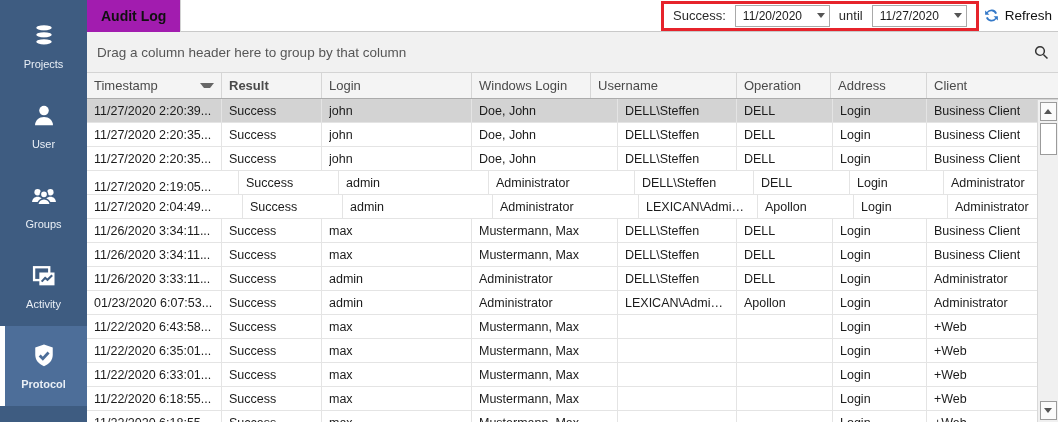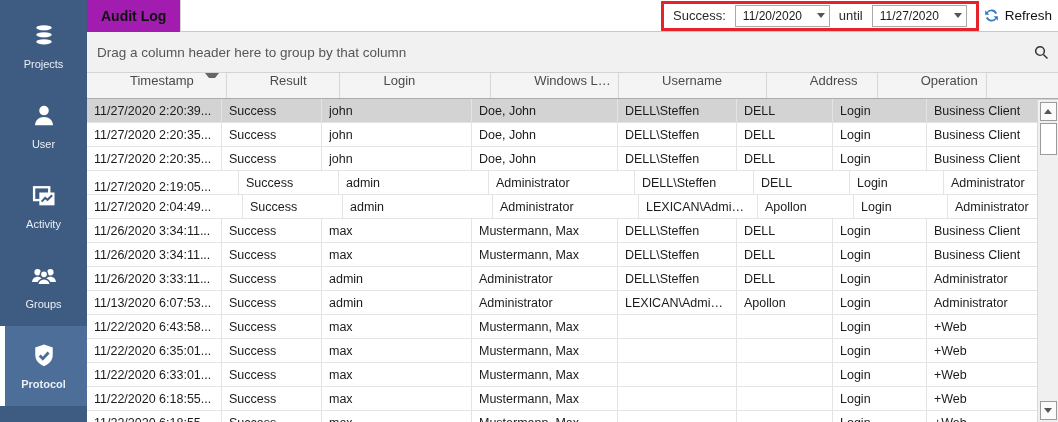--- a/index.html
+++ b/index.html
@@ -49,22 +49,22 @@
 
   .groupbar { height:41px; min-height:41px; background:#f1f1f1; border-bottom:1px solid #d4d4d4;
               display:flex; align-items:center; padding-left:10px; }
   .groupbar .hint { font-size:13.5px; color:#565656; }
   .groupbar .search { margin-left:auto; margin-right:8px; display:flex; cursor:pointer; }
 
   
   .grid-wrap { position:relative; flex:1; overflow:hidden; }
   .header-row { display:flex; height:26px; background:#f4f4f4;
                 border-bottom:1px solid #ababab; padding-right:21px; }
-  .hcell { display:flex; align-items:flex-start; padding:0 7px; border-right:1px solid #d6d6d6;
-           font-size:13px; color:#4a4a4a; cursor:pointer; overflow:hidden; white-space:nowrap;margin-left:36px; }
+  .hcell { display:flex; align-items:center; padding:0 7px; border-right:1px solid #d6d6d6;
+           font-size:13px; color:#4a4a4a; cursor:pointer; overflow:hidden; white-space:nowrap; }
   .hcell span { overflow:hidden; text-overflow:ellipsis; }
   .hcell.flex { flex:1; border-right:none; }
   .sort-arrow { margin-left:auto; padding-left:6px; border-left:4px solid transparent;
                 border-right:4px solid transparent; border-top:5px solid #666; flex:0 0 auto; }
   .trow { display:flex; height:24px; background:#fff; border-bottom:1px solid #e4e4e4;
           cursor:pointer; padding-right:21px; }
   .trow.selected { background:var(--selected-row,#d3d3d3); }
   .tcell { display:flex; align-items:center; padding:0 7px; border-right:1px solid #e4e4e4;
            font-size:12.5px; color:#1b1b1b; overflow:hidden; white-space:nowrap; }
   .tcell span { overflow:hidden; text-overflow:ellipsis; }
@@ -103,39 +103,39 @@
     <div class="side-item">
       <svg width="28" height="28" viewBox="0 0 24 24">
         <g fill="#fff">
           <circle cx="12" cy="7.3" r="4.1"></circle>
           <path d="M4.3 20c0-4.2 3.5-7.1 7.7-7.1s7.7 2.9 7.7 7.1z"></path>
         </g>
       </svg>
       <span class="label">User</span>
     </div>
     <div class="side-item">
-      <svg width="28" height="28" viewBox="0 0 24 24">
-        <rect x="3.5" y="4.5" width="13" height="11" fill="none" stroke="#fff" stroke-width="2"></rect>
-        <rect x="8" y="9" width="13" height="11" fill="#fff"></rect>
-        <polyline points="10,16.8 13,13.6 15,15.2 19,11.4" fill="none" class="cut-stroke" stroke-width="1.8"></polyline>
-      </svg>
-      <span class="label">Activity</span>
-    </div>
-    <div class="side-item">
       <svg width="30" height="28" viewBox="0 0 24 24">
         <g fill="#fff">
           <circle cx="6.5" cy="8.8" r="2.7"></circle>
           <circle cx="17.5" cy="8.8" r="2.7"></circle>
           <path d="M1.8 17.2c0-2.7 2.1-4.6 4.7-4.6s4.7 1.9 4.7 4.6z"></path>
           <path d="M12.8 17.2c0-2.7 2.1-4.6 4.7-4.6s4.7 1.9 4.7 4.6z"></path>
           <circle cx="12" cy="10.6" r="3.1" class="cut-stroke" stroke-width="1.3"></circle>
           <path d="M6.6 19.6c0-3 2.4-5.2 5.4-5.2s5.4 2.2 5.4 5.2z" class="cut-stroke" stroke-width="1.3"></path>
         </g>
       </svg>
       <span class="label">Groups</span>
+    </div>
+    <div class="side-item">
+      <svg width="28" height="28" viewBox="0 0 24 24">
+        <rect x="3.5" y="4.5" width="13" height="11" fill="none" stroke="#fff" stroke-width="2"></rect>
+        <rect x="8" y="9" width="13" height="11" fill="#fff"></rect>
+        <polyline points="10,16.8 13,13.6 15,15.2 19,11.4" fill="none" class="cut-stroke" stroke-width="1.8"></polyline>
+      </svg>
+      <span class="label">Activity</span>
     </div>
     <div class="side-item selected">
       <svg width="28" height="28" viewBox="0 0 24 24">
         <path fill="#fff" d="M12 2.2l7.5 2.6v6.2c0 4.6-3 8.1-7.5 9.8-4.5-1.7-7.5-5.2-7.5-9.8V4.8z"></path>
         <path fill="none" class="shield-check" stroke-width="2.4" d="M8.3 11.6l2.7 2.8 4.9-5.4"></path>
       </svg>
       <span class="label">Protocol</span>
     </div>
   </nav>
 
@@ -176,37 +176,37 @@
         </svg>
       </span>
     </div>
 
     <div class="grid-wrap">
       <div class="header-row">
           <div class="hcell" style="width: 135px;">
             <span>Timestamp</span>
             <span class="sort-arrow"></span>
           </div>
-          <div class="hcell" style="width: 100px;">
+          <div class="hcell" style="width: 100px; font-weight: bold;">
             <span>Result</span>
           </div>
           <div class="hcell" style="width: 150px;">
             <span>Login</span>
           </div>
           <div class="hcell" style="width: 119px;">
             <span>Windows Login</span>
           </div>
           <div class="hcell" style="width: 146px;">
             <span>Username</span>
           </div>
+          <div class="hcell" style="width: 94px;">
+            <span>Operation</span>
+          </div>
           <div class="hcell" style="width: 96px;">
             <span>Address</span>
-          </div>
-          <div class="hcell" style="width: 94px;">
-            <span>Operation</span>
           </div>
           <div class="hcell flex">
             <span>Client</span>
           </div>
         </div>
       <div class="grid-body">
           <div class="trow selected">
             <div class="tcell" style="width: 135px;">
               <span>11/27/2020 2:20:39...</span>
             </div>
@@ -409,21 +409,21 @@
             </div>
             <div class="tcell" style="width: 94px;">
               <span>Login</span>
             </div>
             <div class="tcell flex">
               <span>Administrator</span>
             </div>
           </div>
           <div class="trow">
             <div class="tcell" style="width: 135px;">
-              <span>11/13/2020 6:07:53...</span>
+              <span>01/23/2020 6:07:53...</span>
             </div>
             <div class="tcell" style="width: 100px;">
               <span>Success</span>
             </div>
             <div class="tcell" style="width: 150px;">
               <span>admin</span>
             </div>
             <div class="tcell" style="width: 146px;">
               <span>Administrator</span>
             </div>

